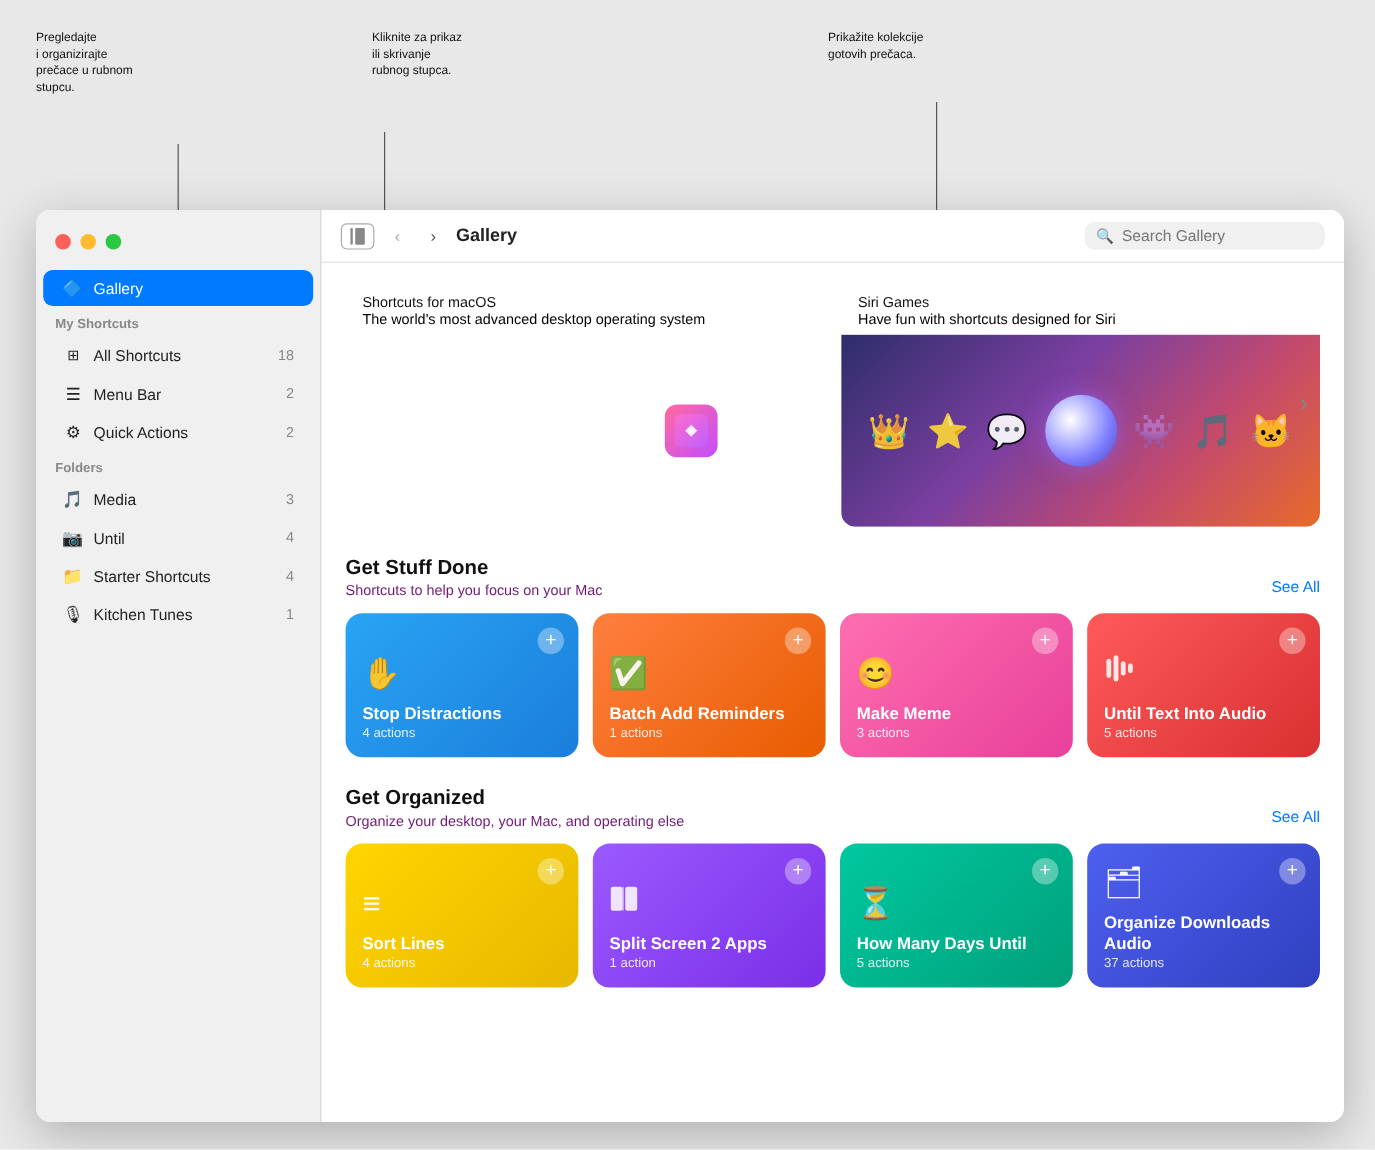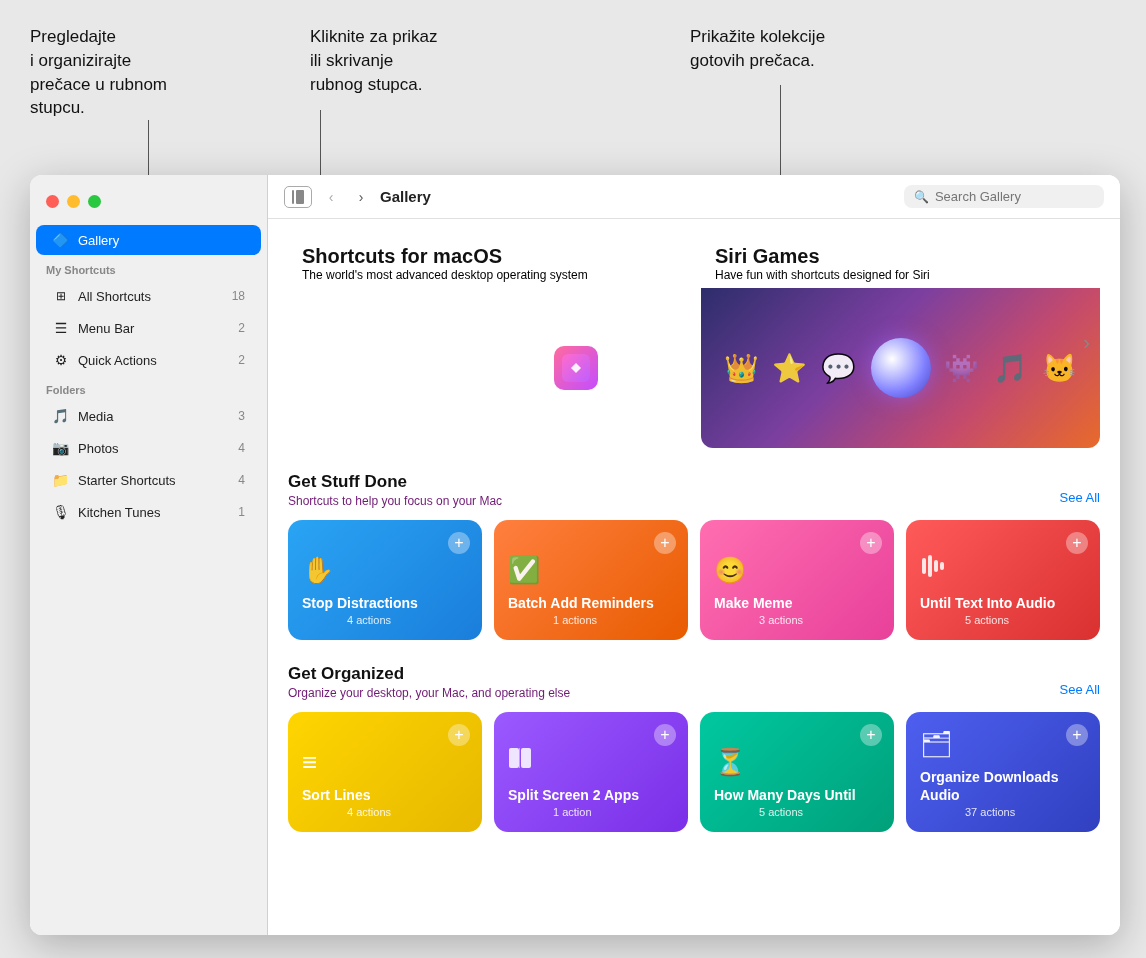--- a/index.html
+++ b/index.html
@@ -14,21 +14,21 @@
     
     .callouts {
       position: absolute;
       top: 10px;
       left: 0;
       width: 100%;
       pointer-events: none;
     }
     .callout {
       position: absolute;
-      font-size: 17px;
+      font-size: 10px;
       color: #111;
       line-height: 1.4;
     }
 
     
     .window {
       position: absolute;
       top: 175px;
       left: 30px;
       width: 1090px;
@@ -194,22 +194,22 @@
     .featured-card {
       flex: 1;
       border-radius: 12px;
       overflow: hidden;
       cursor: pointer;
     }
     .featured-card-header {
       padding: 10px 14px 6px;
     }
     .featured-card-title {
-      font-size: 20px;
-      font-weight: 700;
+      font-size: 12px;
+      font-weight: 400;
       color: #111;
     }
     .featured-card-subtitle {
       font-size: 12px;
       color: #000000;
     }
     .featured-card-image {
       width: 100%;
       height: 160px;
       display: flex;
@@ -336,21 +336,20 @@
     .shortcut-card .card-title {
       font-size: 14px;
       font-weight: 700;
       color: #fff;
       line-height: 1.3;
     }
     .shortcut-card .card-actions {
       font-size: 11px;
       color: rgba(255,255,255,0.85);
       margin-top: 2px;
-      margin-left: 45px;
     }
 
     
     .card-blue { background: linear-gradient(135deg, #2aa4f4, #1a7edb); }
     .card-orange { background: linear-gradient(135deg, #ff7f3f, #e85c00); }
     .card-pink { background: linear-gradient(135deg, #ff6eb0, #e8409a); }
     .card-red { background: linear-gradient(135deg, #ff5a5a, #d93030); }
     .card-yellow { background: linear-gradient(135deg, #ffd500, #e6b800); }
     .card-purple { background: linear-gradient(135deg, #9b59ff, #7a2fe8); }
     .card-teal { background: linear-gradient(135deg, #00c8a0, #00a07a); }
@@ -413,21 +412,21 @@
 
     <div class="sidebar-section-label">Folders</div>
 
     <div class="sidebar-item">
       <span class="icon">🎵</span>
       <span class="label">Media</span>
       <span class="count">3</span>
     </div>
     <div class="sidebar-item">
       <span class="icon">📷</span>
-      <span class="label">Photos</span>
+      <span class="label">Until</span>
       <span class="count">4</span>
     </div>
     <div class="sidebar-item">
       <span class="icon">📁</span>
       <span class="label">Starter Shortcuts</span>
       <span class="count">4</span>
     </div>
     <div class="sidebar-item">
       <span class="icon">🎙</span>
       <span class="label">Kitchen Tunes</span>

